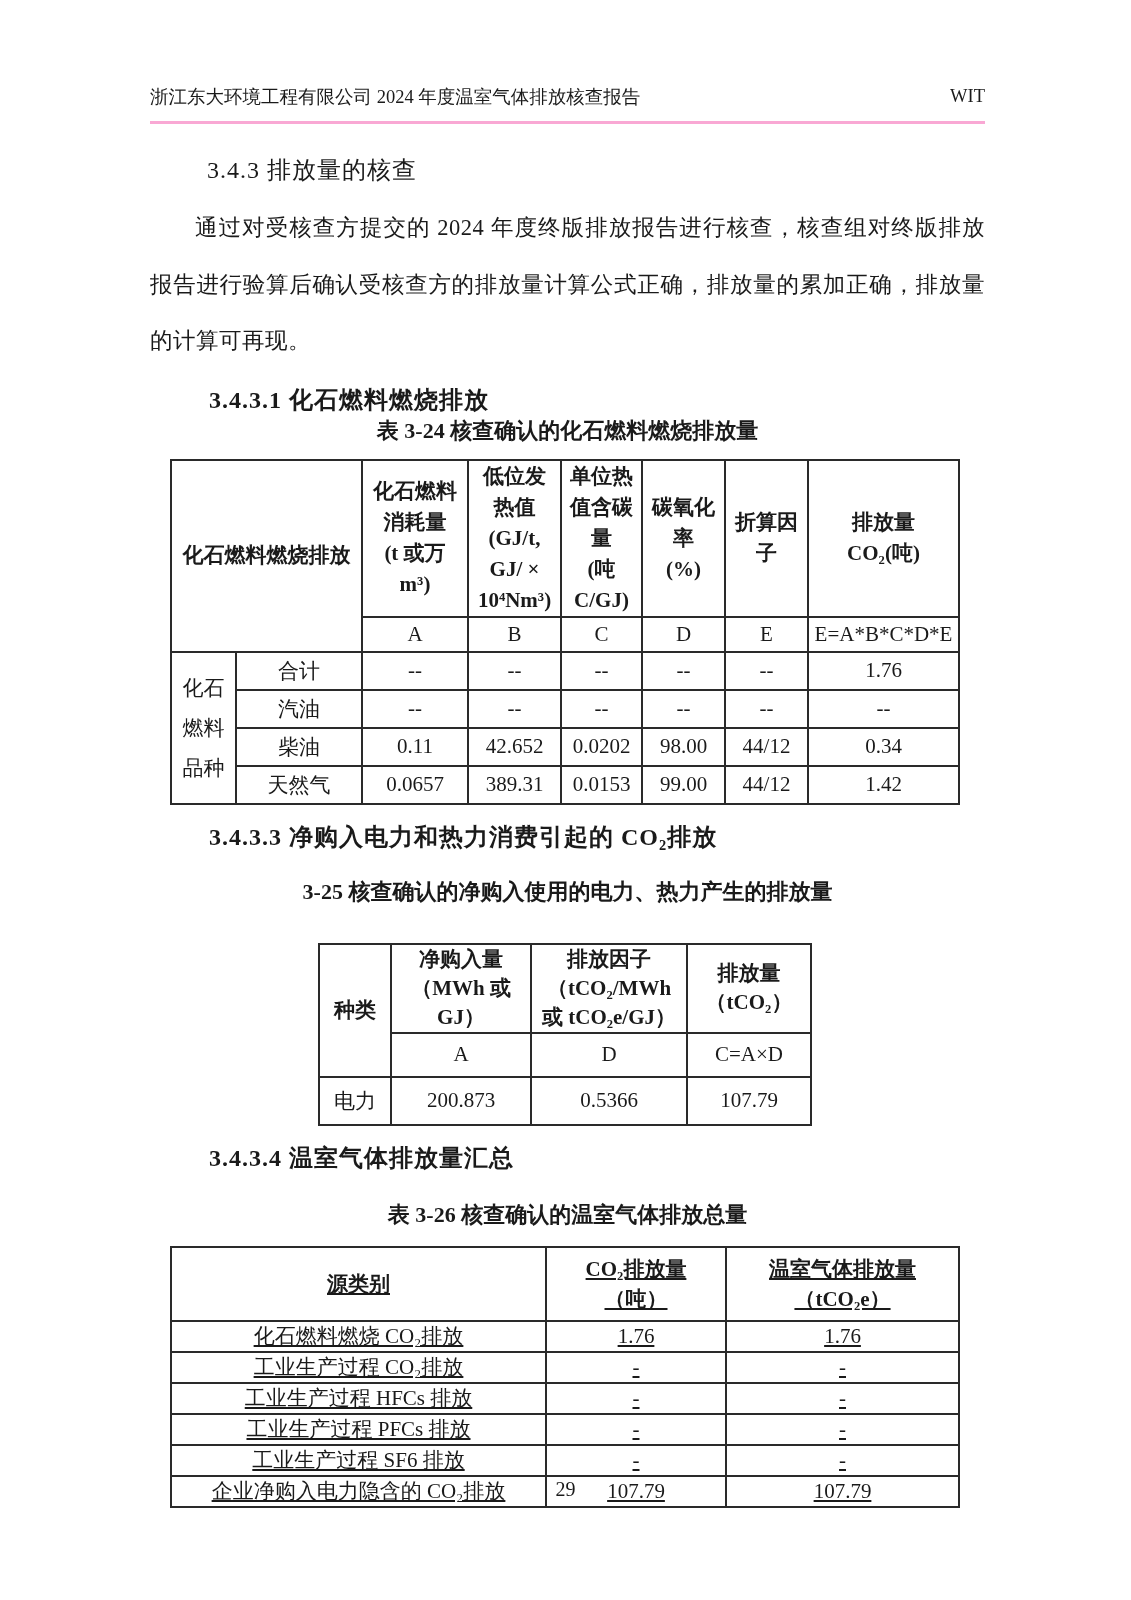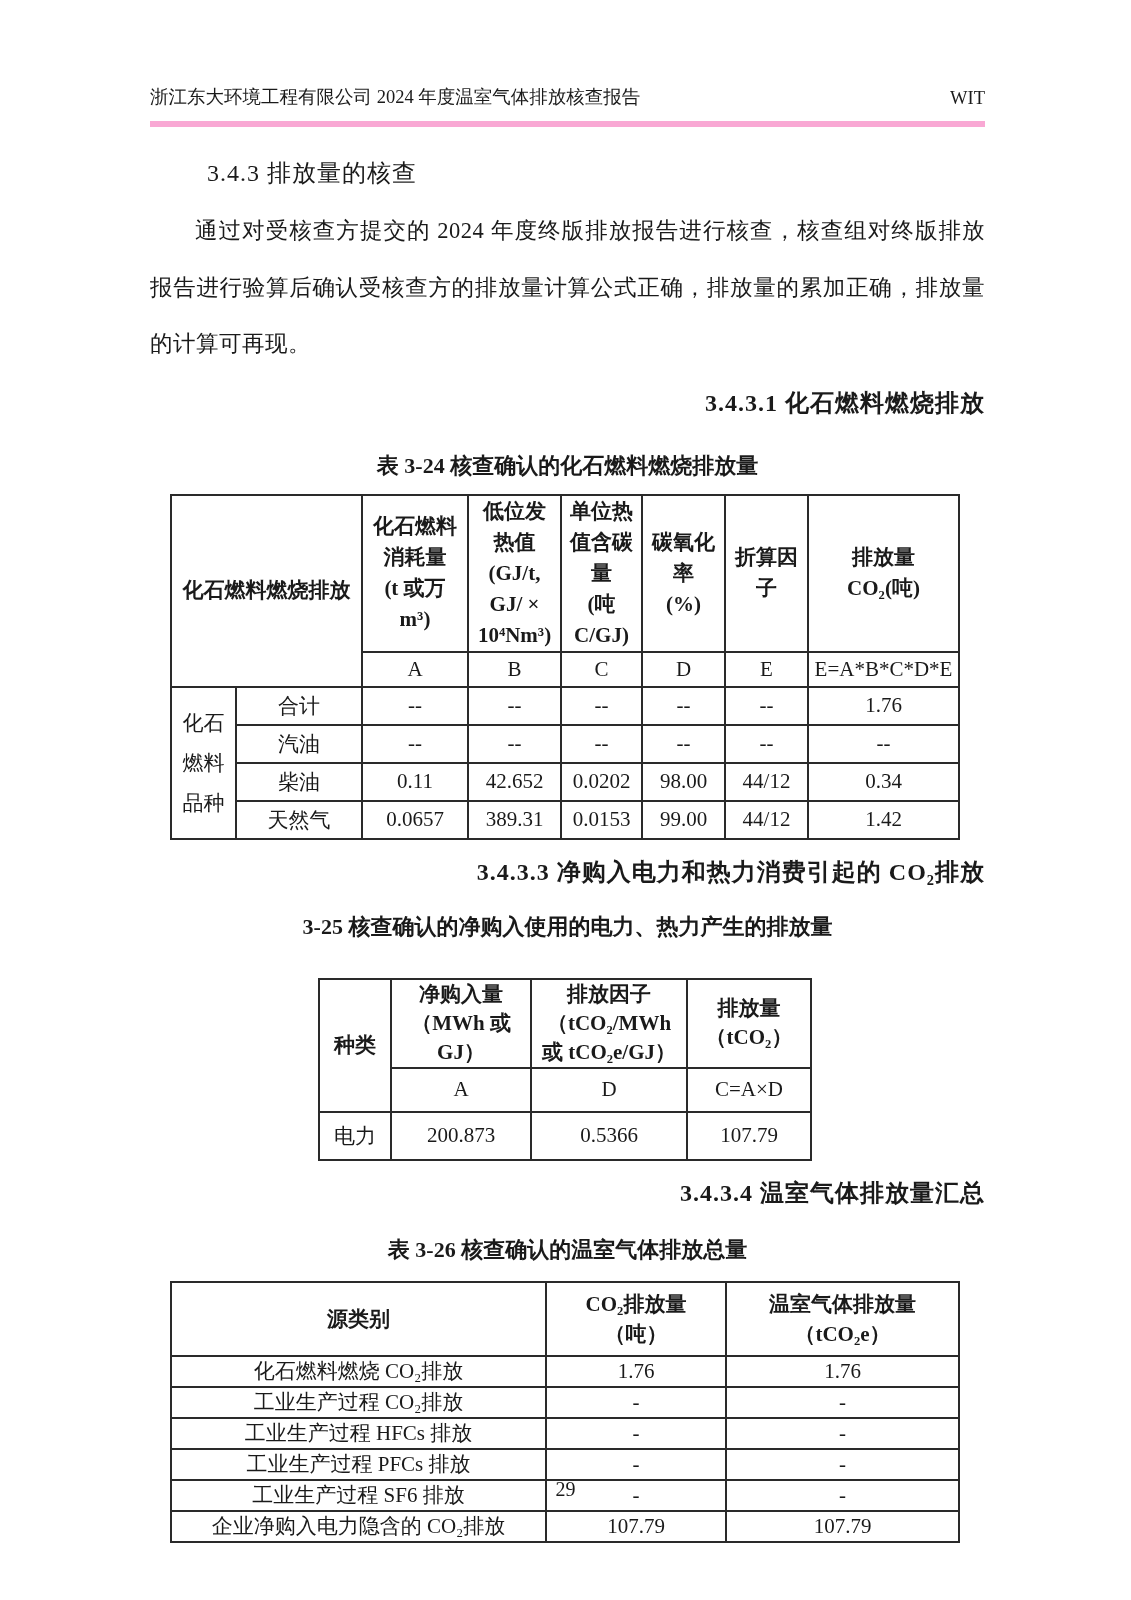--- a/index.html
+++ b/index.html
@@ -3,50 +3,50 @@
 <meta charset="utf-8">
 <style>
   html,body{margin:0;padding:0;}
   body{
     width:1131px;height:1600px;background:#ffffff;position:relative;
     font-family:"Liberation Serif","DejaVu Serif",serif;color:#1a1a1a;
     overflow:hidden;
   }
   .content{padding:0 146px 0 150px;}
   .pagehead{
-    display:flex;justify-content:space-between;align-items:flex-end;
-    padding-top:84px;padding-bottom:12px;border-bottom:6px solid #f9a8d4;
+    display:flex;justify-content:space-between;align-items:center;
+    padding-top:84px;padding-bottom:12px;border-bottom:3px solid #f9a8d4;
     font-size:18.5px;
   }
   .h-lvl1{font-size:24px;font-weight:normal;margin:30px 0 0 57px;letter-spacing:1px;}
   .bodypara{
     font-size:22.5px;line-height:56.5px;text-align:justify;text-indent:2em;
     margin:14px 0 0 0;letter-spacing:0.5px;
   }
-  .h-lvl2{font-size:24px;font-weight:bold;margin:14px 0 0 59px;letter-spacing:1px;text-align:right;}
-  .tbl-title{text-align:center;font-weight:bold;font-size:22px;margin-top:32px;}
+  .h-lvl2{font-size:24px;font-weight:bold;margin:14px 0 0 59px;letter-spacing:1px;}
+  .tbl-title{text-align:center;font-weight:bold;font-size:22px;}
   table{border-collapse:collapse;table-layout:fixed;}
   td{
     border:2px solid #2a2a2a;text-align:center;vertical-align:middle;
     padding:0 2px;overflow:hidden;
   }
   .pre{white-space:pre-line;}
   
   .t24{width:788px;margin:13px 0 0 20px;font-size:21px;}
   .t24 .hdr td{font-weight:bold;height:150px;line-height:31px;}
   .t24 .sub td{height:33px;font-weight:normal;}
   .t24 .data td{height:36px;}
   .t24 .grp{line-height:40px;font-weight:normal;}
   
   .t25{width:492px;margin:36px 0 0 168px;font-size:21px;}
   .t25 .hdr td{font-weight:bold;height:80px;line-height:29px;}
   .t25 .sub td{height:42px;font-weight:normal;}
   .t25 .data td{height:46px;}
   
-  .t26{width:788px;margin:16px 0 0 20px;font-size:21px;}
+  .t26{width:788px;margin:16px 0 0 20px;font-size:21px;text-decoration:underline;}
   .t26 .hdr td{font-weight:bold;height:72px;line-height:30px;}
   .t26 .data td{height:29px;line-height:27px;}
   .pageno{
     position:absolute;left:0;right:0;top:1478px;text-align:center;font-size:20px;
   }
 </style>
 </head>
 <body>
 
 <div class="content">

